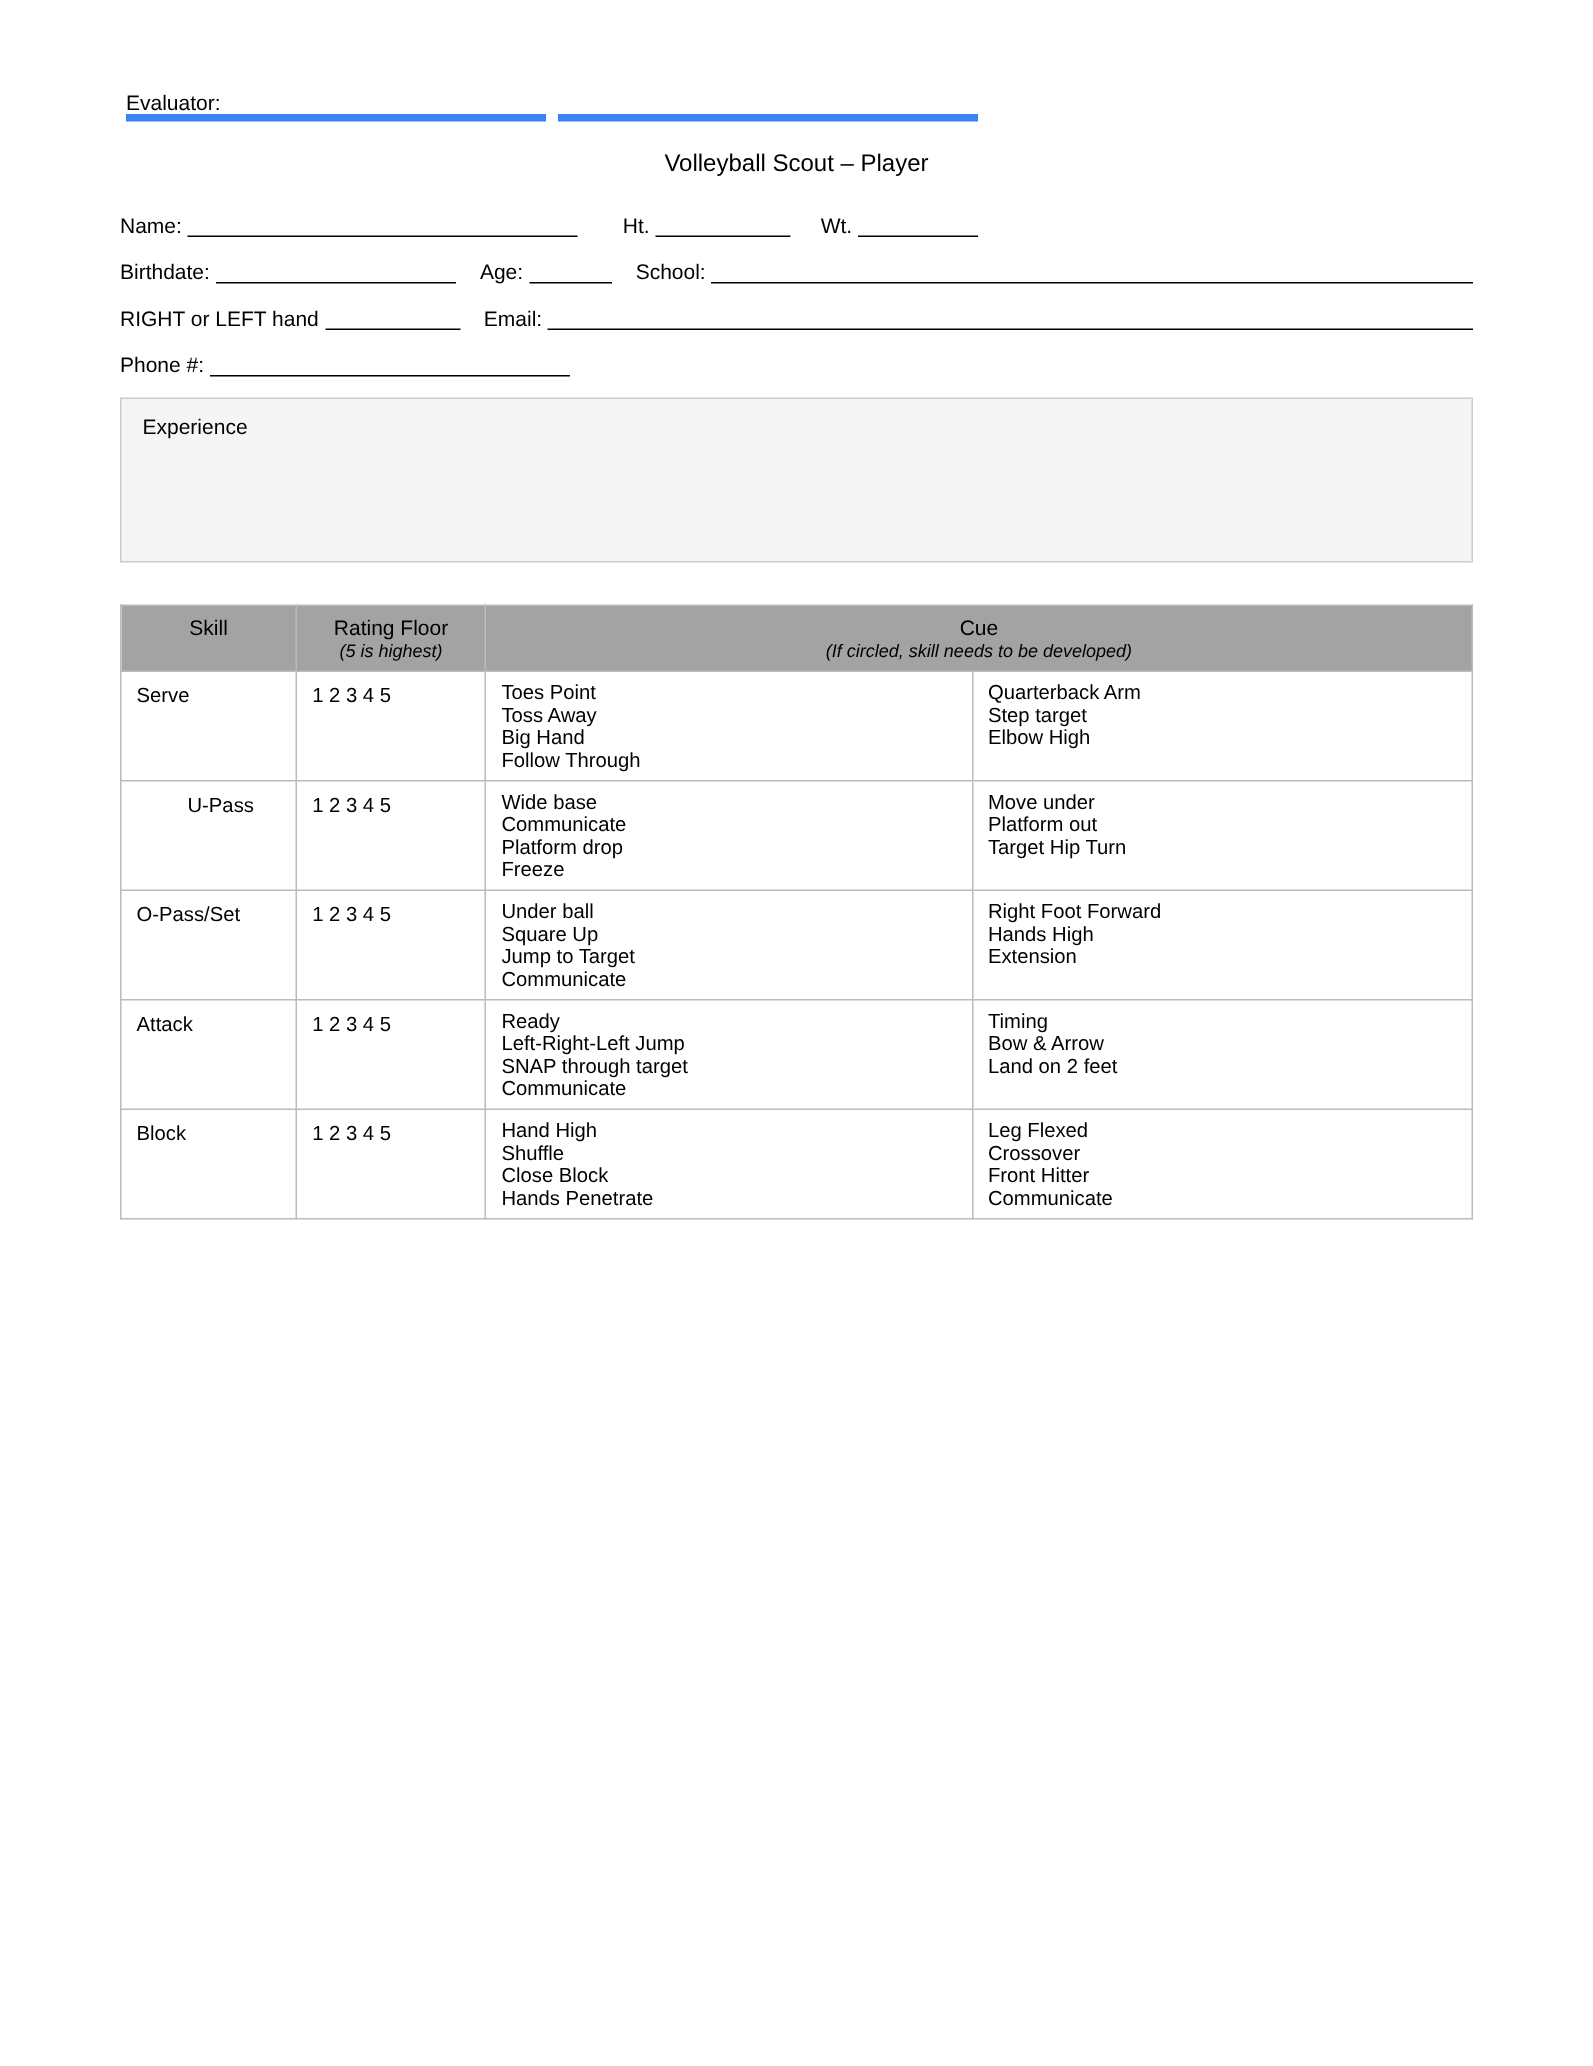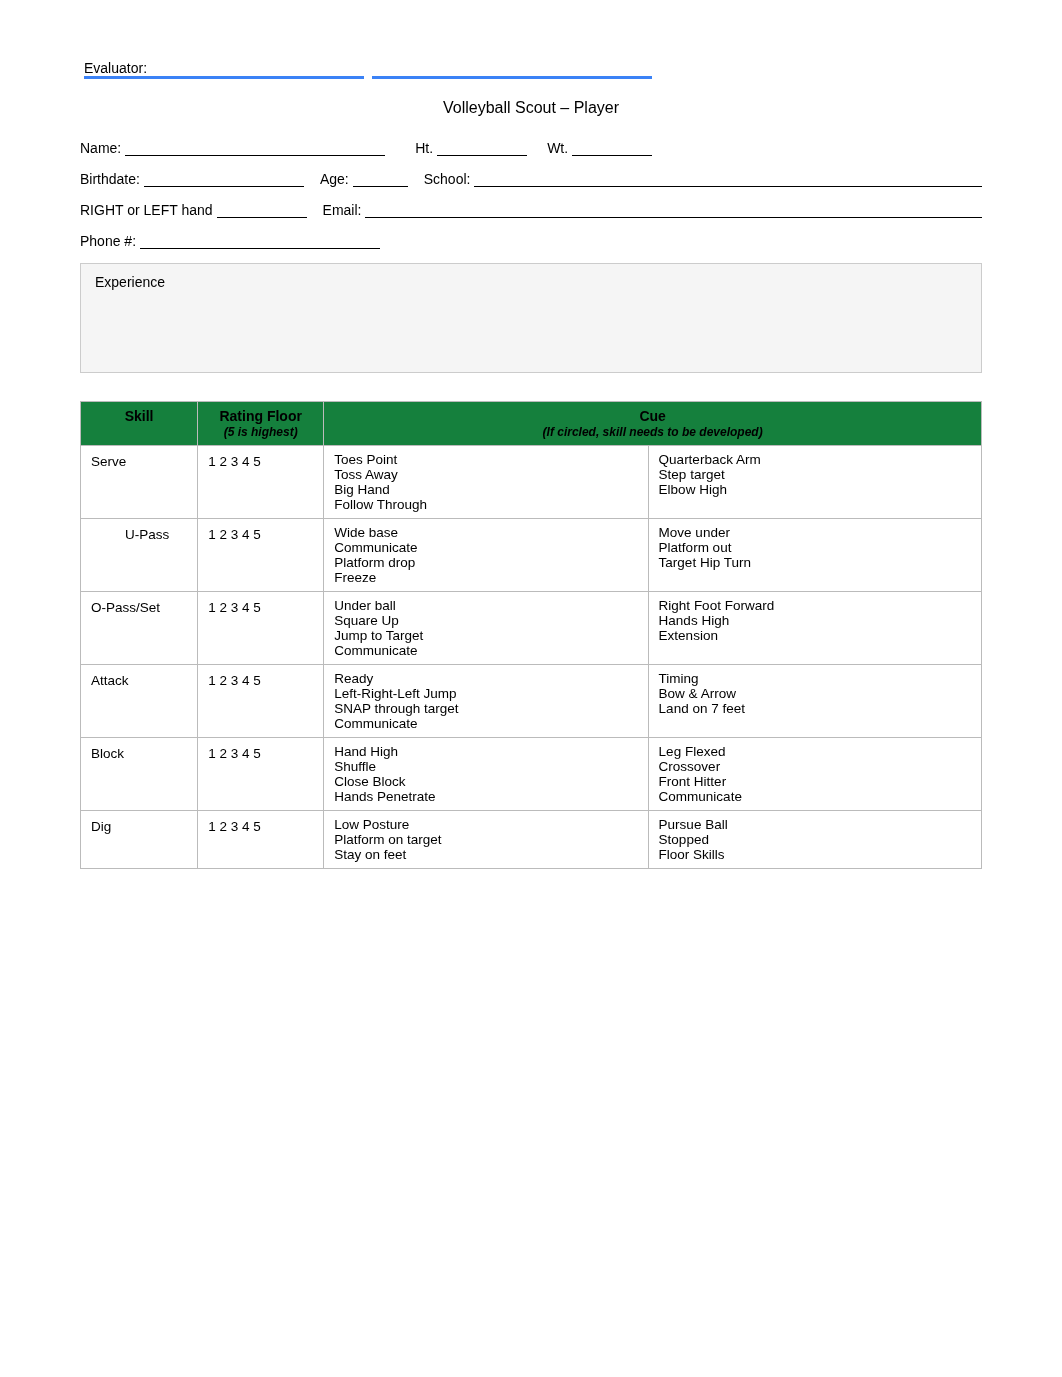--- a/index.html
+++ b/index.html
@@ -14,21 +14,21 @@
       color: #000;
       width: 1062px;
       min-height: 1377px;
       padding: 60px 80px;
     }
     .evaluator-line {
       margin-bottom: 20px;
     }
     .evaluator-line span {
       display: inline-block;
-      border-bottom: 3px solid #3b82f6;
+      border-bottom: 5px solid #3b82f6;
       width: 280px;
       margin-left: 4px;
       vertical-align: bottom;
     }
     .title {
       text-align: center;
       font-size: 16px;
       margin-bottom: 22px;
     }
     .field-row {
@@ -66,23 +66,23 @@
       width: 100%;
       border-collapse: collapse;
       font-size: 13.5px;
     }
     .skills-table th, .skills-table td {
       border: 1px solid #bbb;
       padding: 6px 10px;
       vertical-align: top;
     }
     .skills-table thead th {
-      background: #15803d;
-      text-align: center;
-      font-weight: bold;
+      background: #a3a3a3;
+      text-align: center;
+      font-weight: normal;
     }
     .skills-table thead th.skill-col {
       text-align: center;
     }
     .skills-table thead th.rating-col {
       text-align: center;
     }
     .skills-table thead th.cue-col {
       text-align: center;
     }
@@ -215,47 +215,33 @@
         <td class="rating-nums" style="padding-top: 8px;"><span>1  2  3 4  5</span></td>
         <td style="width: 36%;">
           <div>Ready</div>
           <div>Left-Right-Left Jump</div>
           <div>SNAP through target</div>
           <div>Communicate</div>
         </td>
         <td style="width: 37%;">
           <div>Timing</div>
           <div>Bow &amp; Arrow</div>
-          <div>Land on 7 feet</div>
+          <div>Land on 2 feet</div>
         </td>
       </tr>
       <tr class="skill-row">
         <td style="vertical-align: top; padding-top: 8px;"><span class="skill-name">Block</span></td>
         <td class="rating-nums" style="padding-top: 8px;"><span>1  2  3 4  5</span></td>
         <td style="width: 36%;">
           <div>Hand High</div>
           <div>Shuffle</div>
           <div>Close Block</div>
           <div>Hands Penetrate</div>
         </td>
         <td style="width: 37%;">
           <div>Leg Flexed</div>
           <div>Crossover</div>
           <div>Front Hitter</div>
           <div>Communicate</div>
         </td>
       </tr>
-      <tr class="skill-row">
-        <td style="vertical-align: top; padding-top: 8px;"><span class="skill-name">Dig</span></td>
-        <td class="rating-nums" style="padding-top: 8px;"><span>1  2  3 4  5</span></td>
-        <td style="width: 36%;">
-          <div>Low Posture</div>
-          <div>Platform on target</div>
-          <div>Stay on feet</div>
-        </td>
-        <td style="width: 37%;">
-          <div>Pursue Ball</div>
-          <div>Stopped</div>
-          <div>Floor Skills</div>
-        </td>
-      </tr>
     </tbody>
 </table>
 
 </body></html>

